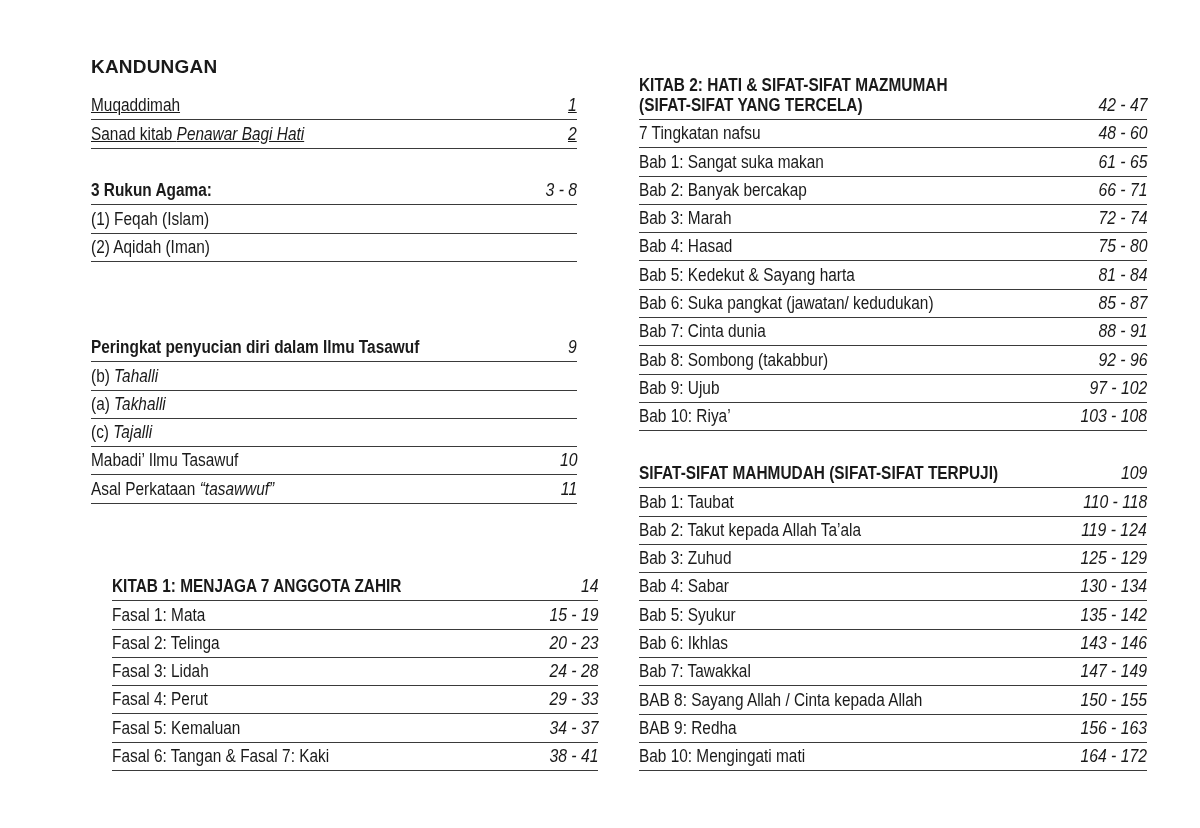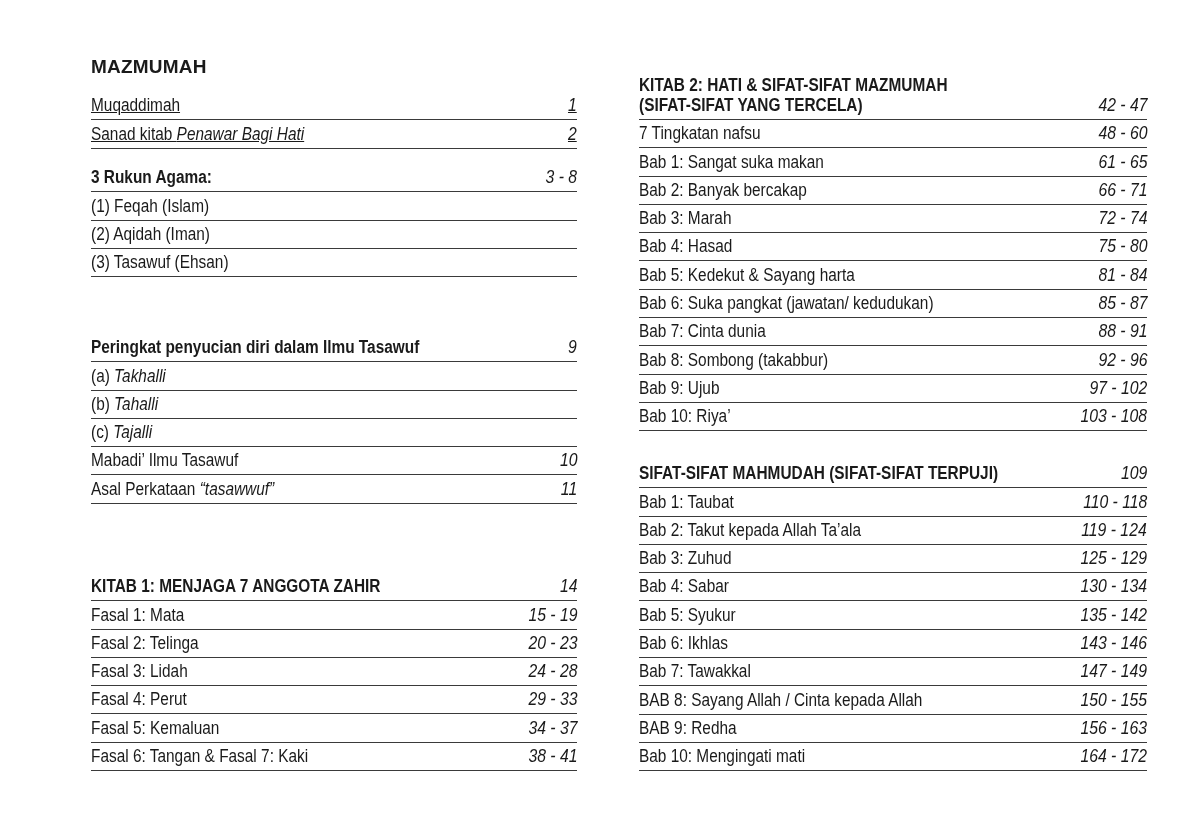--- a/index.html
+++ b/index.html
@@ -19,74 +19,71 @@
              transform:scaleX(0.9); transform-origin:right bottom; white-space:nowrap; text-align:right; }
   .row.head .lbl { font-weight:bold; }
   .row.head2 { height:48px; }
   .row.head2 .lbl { line-height:20px; white-space:normal; }
   .it { font-style:italic; }
 </style>
 </head>
 <body>
 
 <div class="col" id="left">
-  <div class="title">MAZMUMAH</div>
+  <div class="title">KANDUNGAN</div>
 
   <div class="section" style="top:92px;text-decoration:underline;">
     <div class="row">
       <span class="lbl">Muqaddimah</span>
       <span class="pg">1</span>
     </div>
     <div class="row">
       <span class="lbl"><span>Sanad kitab </span><span class="it">Penawar Bagi Hati</span></span>
       <span class="pg">2</span>
     </div>
   </div>
 
-  <div class="section" style="top:164px;">
+  <div class="section" style="top:177px;">
     <div class="row head">
       <span class="lbl">3 Rukun Agama:</span>
       <span class="pg">3 - 8</span>
     </div>
     <div class="row">
         <span class="lbl">(1) Feqah (Islam)</span>
       </div>
     <div class="row">
         <span class="lbl">(2) Aqidah (Iman)</span>
       </div>
-    <div class="row">
-        <span class="lbl">(3) Tasawuf (Ehsan)</span>
-      </div>
   </div>
 
   <div class="section" style="top:334px;">
     <div class="row head">
       <span class="lbl">Peringkat penyucian diri dalam Ilmu Tasawuf</span>
       <span class="pg">9</span>
     </div>
     <div class="row">
+        <span class="lbl"><span>(b) </span><span class="it">Tahalli</span></span>
+      </div>
+    <div class="row">
         <span class="lbl"><span>(a) </span><span class="it">Takhalli</span></span>
-      </div>
-    <div class="row">
-        <span class="lbl"><span>(b) </span><span class="it">Tahalli</span></span>
       </div>
     <div class="row">
         <span class="lbl"><span>(c) </span><span class="it">Tajalli</span></span>
       </div>
     <div class="row">
       <span class="lbl">Mabadi’ Ilmu Tasawuf</span>
       <span class="pg">10</span>
     </div>
     <div class="row">
       <span class="lbl"><span>Asal Perkataan </span><span class="it">“tasawwuf”</span></span>
       <span class="pg">11</span>
     </div>
   </div>
 
-  <div class="section" style="top:573px;">
+  <div class="section" style="top:573px;margin-left:21px;">
     <div class="row head">
       <span class="lbl">KITAB 1: MENJAGA 7 ANGGOTA ZAHIR</span>
       <span class="pg">14</span>
     </div>
     <div class="row">
         <span class="lbl">Fasal 1: Mata</span>
         <span class="pg">15 - 19</span>
       </div>
     <div class="row">
         <span class="lbl">Fasal 2: Telinga</span>

